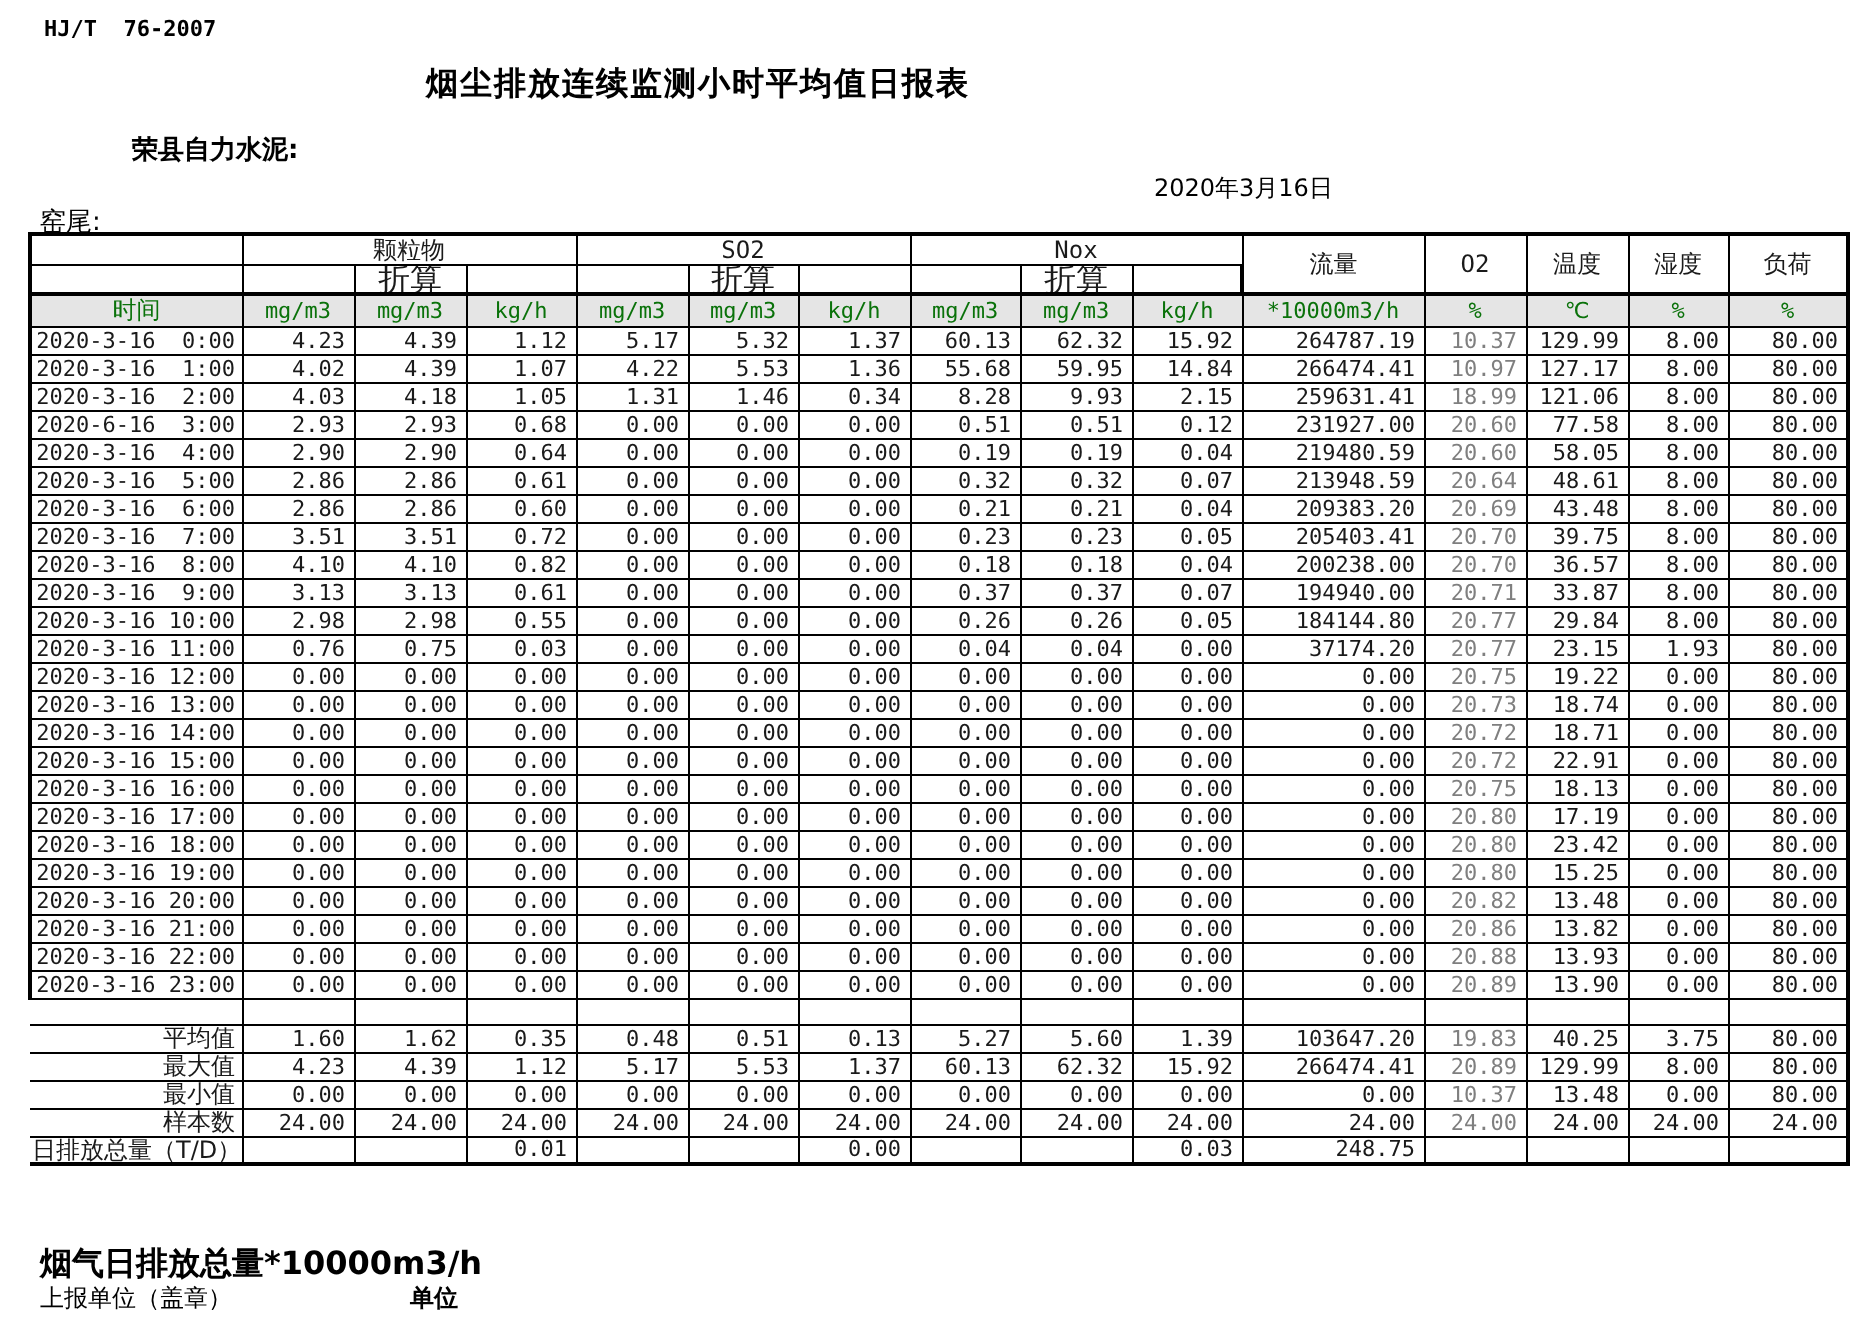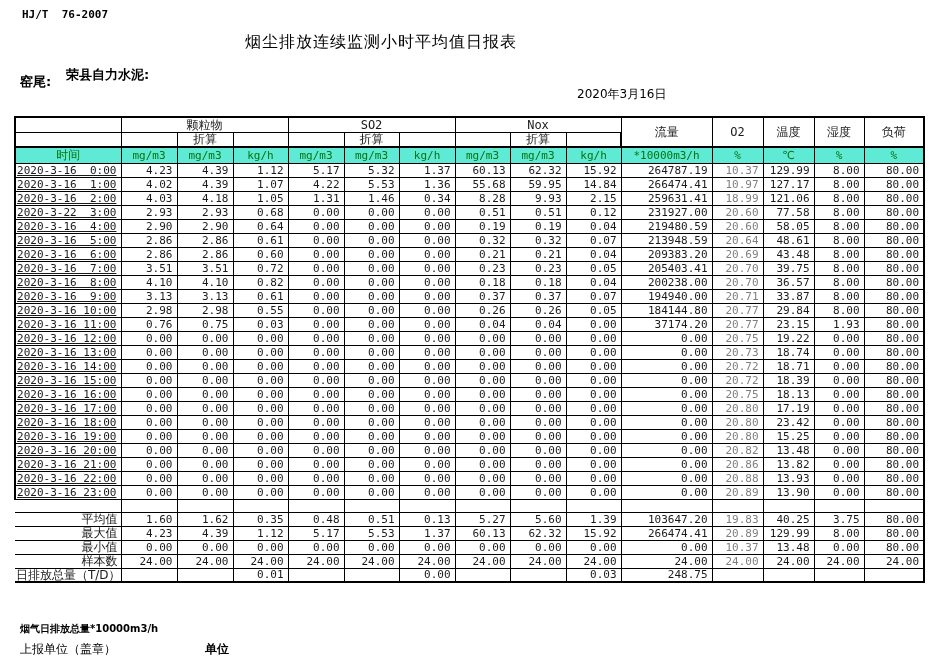--- a/index.html
+++ b/index.html
@@ -11,58 +11,58 @@
     color:#000;
     overflow:hidden;
   }
   .std-no {
     position:absolute; left:22px; top:8px;
     font-family:"DejaVu Sans Mono", monospace;
     font-size:11px; font-weight:bold; white-space:pre;
   }
   .title {
     position:absolute; left:213px; top:32px;
-    font-size:16px; font-weight:normal; letter-spacing:1px;margin-left:32px;
+    font-size:16px; font-weight:bold; letter-spacing:1px;
   }
   .company { position:absolute; left:20px; top:66px; font-size:13px; font-weight:bold;margin-left:46px; }
-  .kiln    { position:absolute; left:20px; top:73px; font-size:13px; font-weight:bold; }
+  .kiln    { position:absolute; left:20px; top:102px; font-size:13px; font-weight:normal; }
   .date    { position:absolute; left:577px; top:86px; font-size:12px; }
 
   .tbl-wrap { position:absolute; left:14px; top:116px; }
   table {
     border-collapse:collapse; table-layout:fixed; width:910px;
     font-family:"DejaVu Sans Mono", "DejaVu Sans", monospace;
     font-size:11px;
   }
   td {
     border:1px solid #000;
     height:13px; line-height:13px;
     padding:0; overflow:hidden; white-space:pre;
     text-align:center; color:#1a1a1a;
   }
   tr.hdr1 td { border-top:2px solid #000; height:14px; line-height:14px; font-size:12px; }
-  tr.hdr2 td { height:13px; line-height:13px; font-size:12px; }
+  tr.hdr2 td { height:13px; line-height:13px; font-size:16px; }
   tr.units td {
     border-top:2px solid #000;
-    background:#5eead4; color:#0a720a;
+    background:#e5e5e5; color:#0a720a;
     height:15px; line-height:15px; font-size:11px;
   }
   tr.units td.time-hdr { font-size:12px; }
   td.first { border-left:2px solid #000; }
   td:last-child { border-right:2px solid #000; }
-  tr.data td.time { padding-right:3px;text-decoration:underline; }
+  tr.data td.time { text-align:right; padding-right:3px; }
   td.num { text-align:right; padding-right:4px; }
   td.o2  { color:#7f7f7f;padding-left:12px; }
   tr.blank td { height:12px; line-height:12px; }
   tr.blank td.noleft, tr.summary td.noleft, tr.total td.noleft { border-left:none; }
   tr.summary td.slabel { text-align:right; padding-right:3px; font-size:12px; font-family:"DejaVu Sans", sans-serif; }
   tr.total td { border-bottom:2px solid #000; height:12px; line-height:12px; }
   tr.total td.tlabel { text-align:left; padding-left:1px; font-size:12px; font-family:"DejaVu Sans", sans-serif; }
 
-  .foot1 { position:absolute; left:20px; top:622px; font-size:10px; font-weight:bold; }
+  .foot1 { position:absolute; left:20px; top:622px; font-size:16px; font-weight:bold; }
   .foot2 { position:absolute; left:20px; top:641px; font-size:12px; font-weight:normal; }
   .foot3 { position:absolute; left:205px; top:641px; font-size:12px; font-weight:bold; }
 </style>
 </head>
 <body>
 
 <div class="std-no">HJ/T  76-2007</div>
 <div class="title">烟尘排放连续监测小时平均值日报表</div>
 <div class="company">荣县自力水泥:</div>
 <div class="kiln">窑尾:</div>
@@ -174,21 +174,21 @@
           <td class="num">8.28</td>
           <td class="num">9.93</td>
           <td class="num">2.15</td>
           <td class="num">259631.41</td>
           <td class="num o2">18.99</td>
           <td class="num">121.06</td>
           <td class="num">8.00</td>
           <td class="num">80.00</td>
         </tr>
         <tr class="data">
-          <td class="time first">2020-3-22  3:00</td>
+          <td class="time first">2020-6-16  3:00</td>
           <td class="num">2.93</td>
           <td class="num">2.93</td>
           <td class="num">0.68</td>
           <td class="num">0.00</td>
           <td class="num">0.00</td>
           <td class="num">0.00</td>
           <td class="num">0.51</td>
           <td class="num">0.51</td>
           <td class="num">0.12</td>
           <td class="num">231927.00</td>
@@ -390,21 +390,21 @@
           <td class="num">0.00</td>
           <td class="num">0.00</td>
           <td class="num">0.00</td>
           <td class="num">0.00</td>
           <td class="num">0.00</td>
           <td class="num">0.00</td>
           <td class="num">0.00</td>
           <td class="num">0.00</td>
           <td class="num">0.00</td>
           <td class="num o2">20.72</td>
-          <td class="num">18.39</td>
+          <td class="num">22.91</td>
           <td class="num">0.00</td>
           <td class="num">80.00</td>
         </tr>
         <tr class="data">
           <td class="time first">2020-3-16 16:00</td>
           <td class="num">0.00</td>
           <td class="num">0.00</td>
           <td class="num">0.00</td>
           <td class="num">0.00</td>
           <td class="num">0.00</td>

